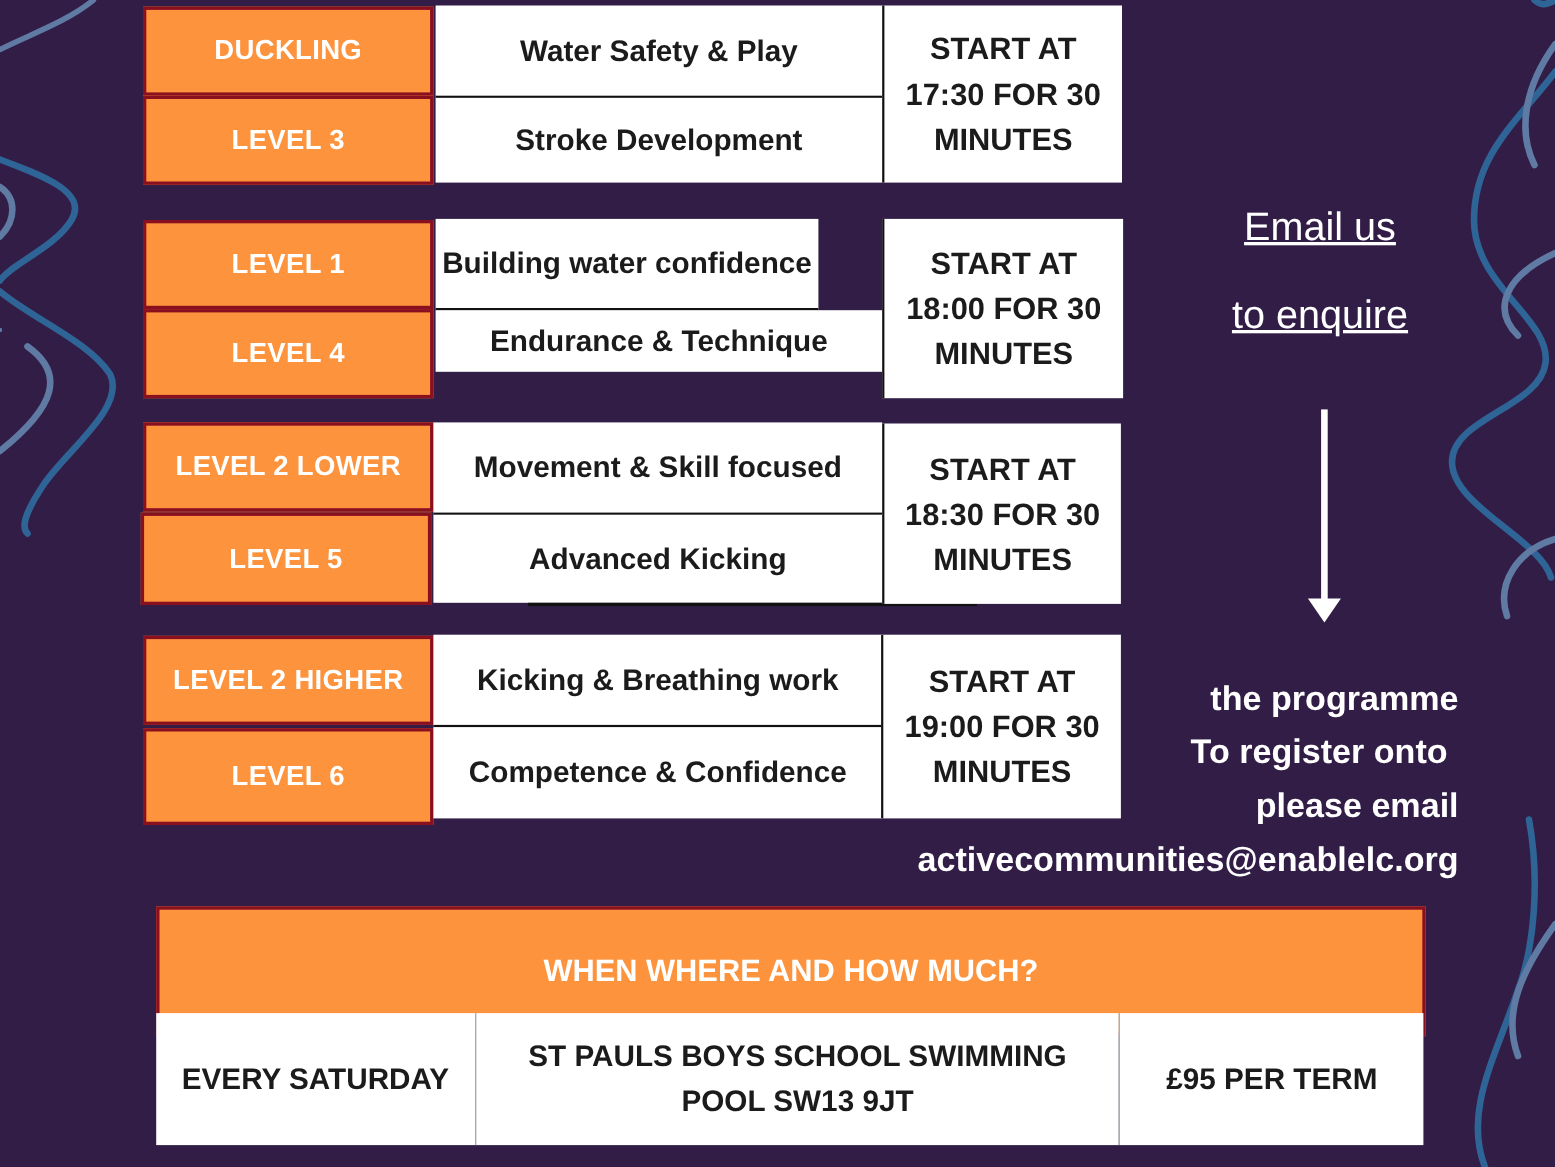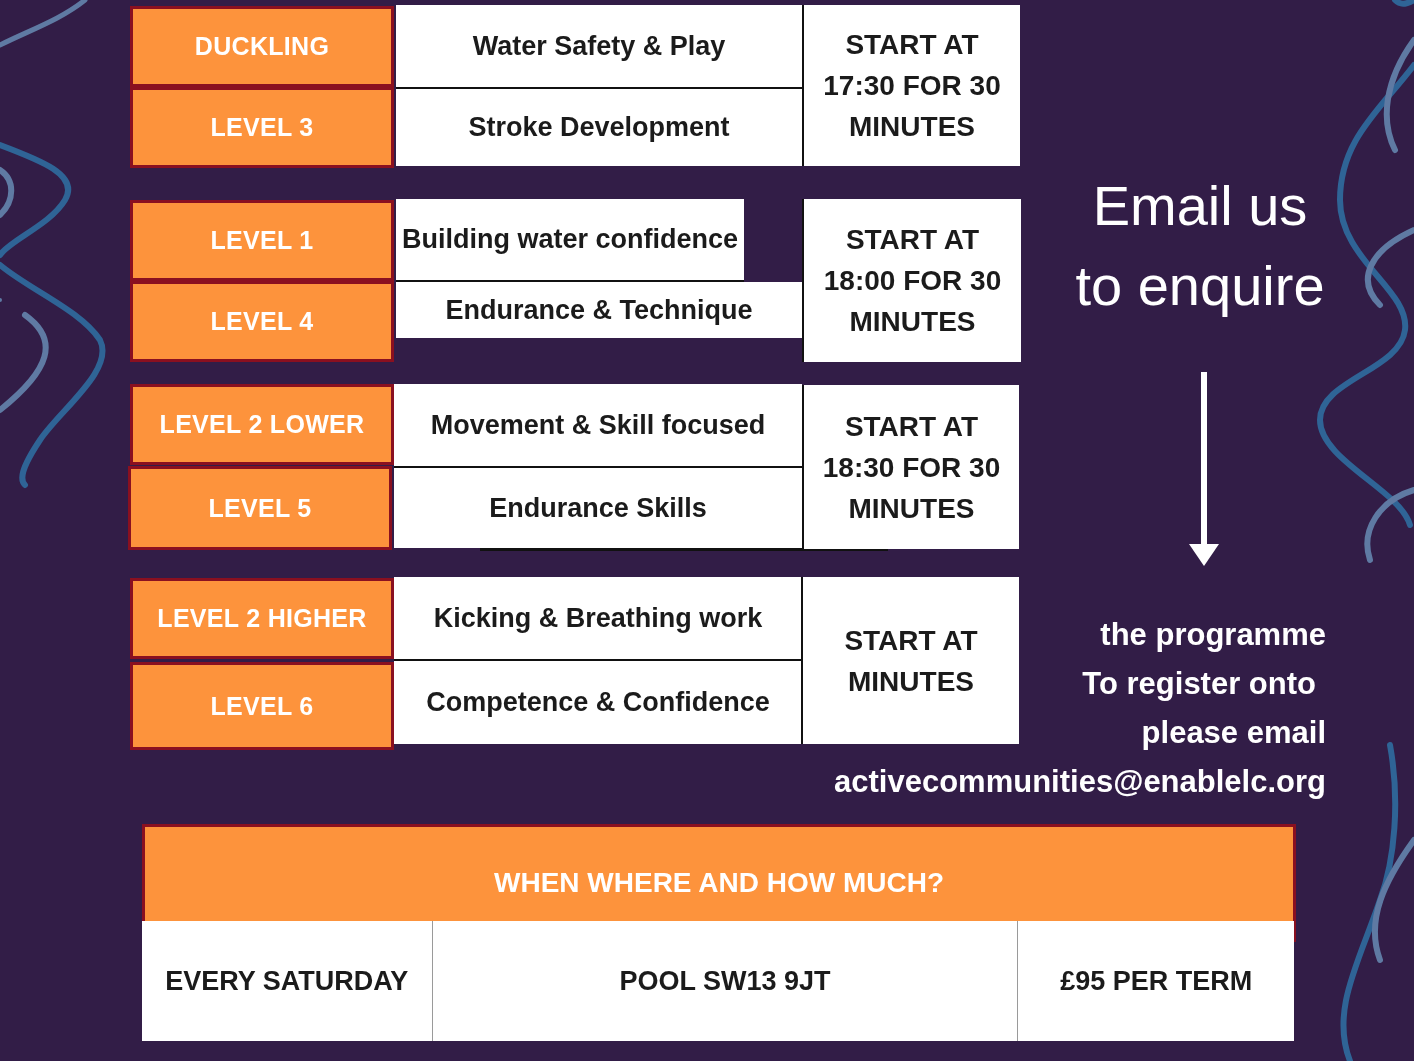--- a/index.html
+++ b/index.html
@@ -18,21 +18,21 @@
   .desc {
     background:#fff; color:#1b1b1b; font-weight:bold; font-size:27px;
     display:flex; align-items:center; justify-content:center; white-space:nowrap;
   }
   .desc.top { border-bottom:2px solid #111; }
   .time {
     background:#fff; color:#1b1b1b; font-weight:bold; font-size:28px; line-height:41px;
     display:flex; flex-direction:column; align-items:center; justify-content:center; text-align:center;
     border-left:2px solid #111;
   }
-  .enquire { color:#fff; font-size:56px; line-height:80px; text-align:center; }
+  .enquire { color:#fff; font-size:36px; line-height:80px; text-align:center;text-decoration:underline; }
   .register { color:#fff; font-weight:bold; font-size:31px; line-height:49px; text-align:right; }
   .banner {
     background:#fd933c; border:3px solid #8a1020; color:#fff; font-weight:bold; font-size:28px;
     display:flex; align-items:center; justify-content:center;
   }
   .info {
     background:#fff; color:#1b1b1b; font-weight:bold; font-size:27px; line-height:41px;
     display:flex; align-items:center; justify-content:center; text-align:center;
   }
   .info + .info { border-left:1px solid #9a9a9a; }
@@ -80,34 +80,35 @@
 <div class="abs desc" style="left:396px;top:282px;width:406px;height:56px;">Endurance &amp; Technique</div>
 <div class="abs time" style="left:802px;top:199px;width:219px;height:163px;">
   <span>START AT</span>
   <span>18:00 FOR 30</span>
   <span>MINUTES</span>
 </div>
 
 <div class="abs lvl" style="left:130px;top:384px;width:264px;height:81px;">LEVEL 2 LOWER</div>
 <div class="abs lvl" style="left:128px;top:466px;width:264px;height:84px;">LEVEL 5</div>
 <div class="abs desc top" style="left:394px;top:384px;width:408px;height:84px;">Movement &amp; Skill focused</div>
-<div class="abs desc" style="left:394px;top:468px;width:408px;height:80px;">Endurance Skills</div>
+<div class="abs desc" style="left:394px;top:468px;width:408px;height:80px;">Advanced Kicking</div>
 <div class="abs" style="left:480px;top:548px;width:408px;height:3px;background:#111;"></div>
 <div class="abs time" style="left:802px;top:385px;width:217px;height:164px;">
   <span>START AT</span>
   <span>18:30 FOR 30</span>
   <span>MINUTES</span>
 </div>
 
 <div class="abs lvl" style="left:130px;top:578px;width:264px;height:81px;">LEVEL 2 HIGHER</div>
 <div class="abs lvl" style="left:130px;top:662px;width:264px;height:88px;">LEVEL 6</div>
 <div class="abs desc top" style="left:394px;top:577px;width:408px;height:84px;">Kicking &amp; Breathing work</div>
 <div class="abs desc" style="left:394px;top:661px;width:408px;height:83px;">Competence &amp; Confidence</div>
 <div class="abs time" style="left:801px;top:577px;width:218px;height:167px;">
   <span>START AT</span>
+  <span>19:00 FOR 30</span>
   <span>MINUTES</span>
 </div>
 
 <div class="abs enquire" style="left:1050px;top:166px;width:300px;">
   <div>Email us</div>
   <div>to enquire</div>
 </div>
 <div class="abs" style="left:1186px;top:372px;width:36px;height:196px;">
   <svg width="36" height="196" viewBox="0 0 36 196">
     <rect x="15" y="0" width="6" height="176" fill="#fff"></rect>
@@ -119,16 +120,17 @@
   <div>the programme</div>
   <div style="padding-right:10px;">To register onto</div>
   <div>please email</div>
   <div>activecommunities@enablelc.org</div>
 </div>
 
 <div class="abs banner" style="left:142px;top:824px;width:1154px;height:118px;">WHEN WHERE AND HOW MUCH?</div>
 <div class="abs" style="left:142px;top:921px;width:1152px;height:120px;display:flex;">
   <div class="info" style="width:290px;">EVERY SATURDAY</div>
   <div class="info" style="width:586px;flex-direction:column;">
+    <span>ST PAULS BOYS SCHOOL SWIMMING</span>
     <span>POOL SW13 9JT</span>
   </div>
   <div class="info" style="width:276px;">£95 PER TERM</div>
 </div>
 
 </body></html>

